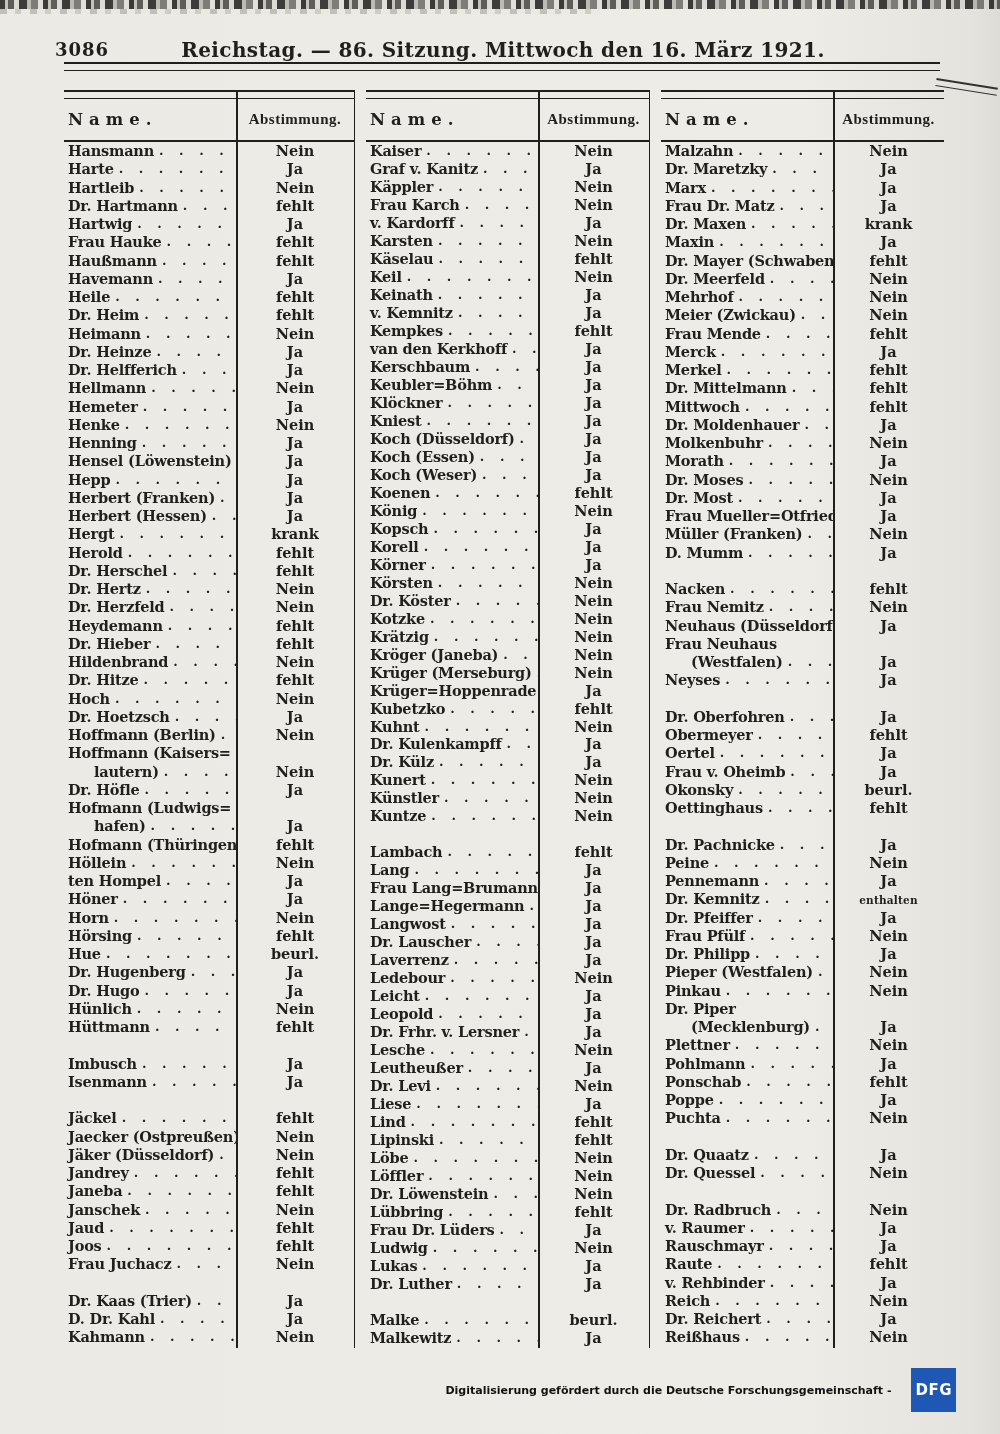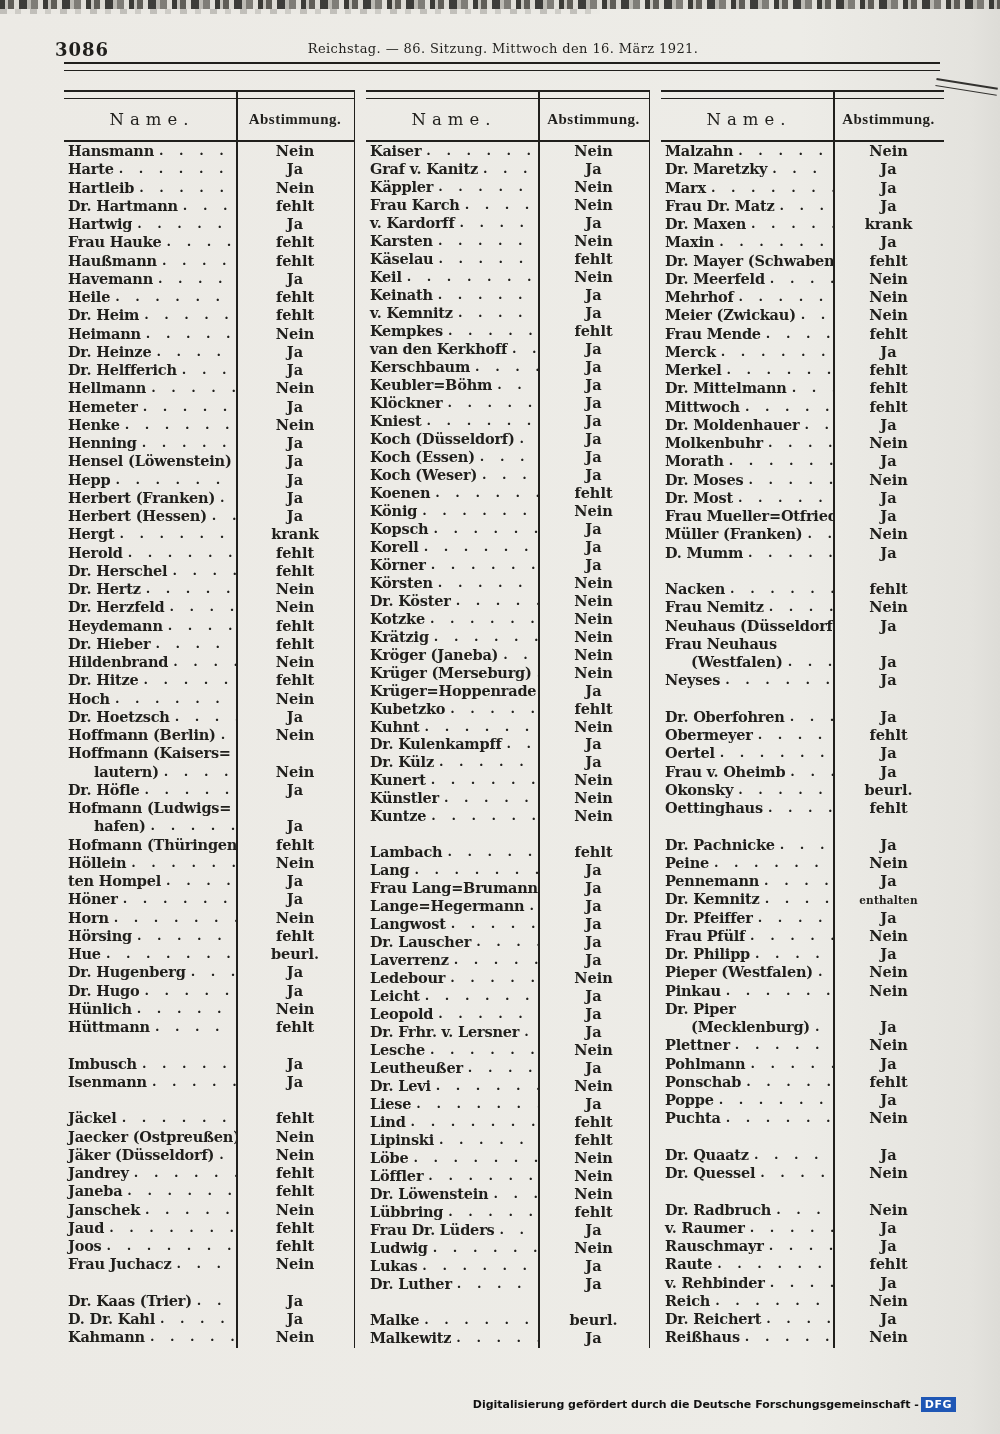--- a/index.html
+++ b/index.html
@@ -24,51 +24,51 @@
       rgba(80,78,72,.7) 31px 38px, rgba(200,198,190,.3) 38px 43px);
   }
   .scan-noise2{
     position:absolute;top:9px;left:0;width:60%;height:5px;opacity:.35;
     background:repeating-linear-gradient(90deg,
       rgba(60,58,52,.7) 0 7px, rgba(200,198,190,.2) 7px 15px,
       rgba(90,88,80,.6) 15px 21px, rgba(210,208,200,.2) 21px 30px);
   }
   .running-head{position:absolute;top:38px;left:55px;right:49px;text-align:center;}
   .page-num{position:absolute;left:0;top:1px;font-size:18px;font-weight:bold;letter-spacing:1px;}
-  .head-title{font-size:13px;font-weight:normal;letter-spacing:.4px;}
+  .head-title{font-size:20px;font-weight:bold;letter-spacing:.4px;}
   .head-rule{position:absolute;left:64px;top:62px;width:876px;height:6px;
     border-top:2.4px solid var(--ink);border-bottom:1.6px solid var(--ink);}
   .head-rule-ext{position:absolute;left:936px;top:78px;width:62px;height:5px;
     border-top:2px solid var(--ink);border-bottom:1.3px solid var(--ink);
     transform:rotate(9deg);transform-origin:left center;opacity:.9;}
 
   .tables{position:absolute;top:90px;left:64px;width:881px;height:1258px;display:flex;}
   .vote-table{position:relative;flex:0 0 290px;box-sizing:border-box;height:1258px;--divx:172px;}
   .vote-table + .vote-table{flex:0 0 295px;border-left:1.8px solid var(--ink);padding-left:11px;--divx:183px;}
   .vote-table::before{content:'';position:absolute;top:0;bottom:0;left:var(--divx);width:1.6px;background:var(--ink);}
 
   .top-double{height:6px;border-top:2.2px solid var(--ink);border-bottom:1.4px solid var(--ink);}
   .table-head{display:flex;align-items:center;height:41px;border-bottom:2.8px solid var(--ink);}
-  .th-name{flex:0 0 172px;text-align:center;font-weight:normal;font-size:16.5px;letter-spacing:6px;padding-left:4px;box-sizing:border-box;}
+  .th-name{flex:0 0 172px;font-weight:bold;font-size:16.5px;letter-spacing:6px;padding-left:4px;box-sizing:border-box;}
   .th-vote{flex:1;text-align:center;font-weight:bold;font-size:15px;letter-spacing:.5px;font-family:Liberation Serif, serif;}
 
   .rows{--rh:18.25px;}
   .row{display:flex;height:var(--rh);line-height:var(--rh);}
   .name-cell{flex:0 0 172px;display:flex;overflow:hidden;box-sizing:border-box;padding-left:4px;}
   .name-cell.indent{padding-left:30px;}
   .nm{white-space:nowrap;font-weight:bold;font-size:14.5px;letter-spacing:-0.2px;}
   .dots{flex:1;overflow:hidden;white-space:nowrap;font-weight:bold;font-size:13px;letter-spacing:5.5px;padding-left:5px;}
   .vote-cell{flex:1;text-align:center;overflow:hidden;}
   .vote{font-weight:bold;font-size:14.5px;}
   .vote-small{font-size:10.5px;letter-spacing:.2px;}
   .row.blank{}
 
-  .footer{position:absolute;bottom:22px;right:44px;display:flex;align-items:center;gap:2px;
+  .footer{position:absolute;bottom:22px;right:44px;display:flex;align-items:center;gap:20px;
     font-family:"DejaVu Sans", sans-serif;font-size:11px;font-weight:bold;color:#111;text-align:center;}
-  .dfg{display:inline-block;color:#fff;padding:1px 4px;font-size:11px;font-weight:bold;letter-spacing:.5px;}
+  .dfg{display:inline-block;color:#fff;padding:13px 4px;font-size:15px;font-weight:bold;letter-spacing:.5px;}
 </style>
 </head>
 <body>
 
 <div class="page">
   <div class="scan-noise"></div>
   <div class="scan-noise2"></div>
 
   <div class="running-head">
     <span class="page-num">3086</span>

